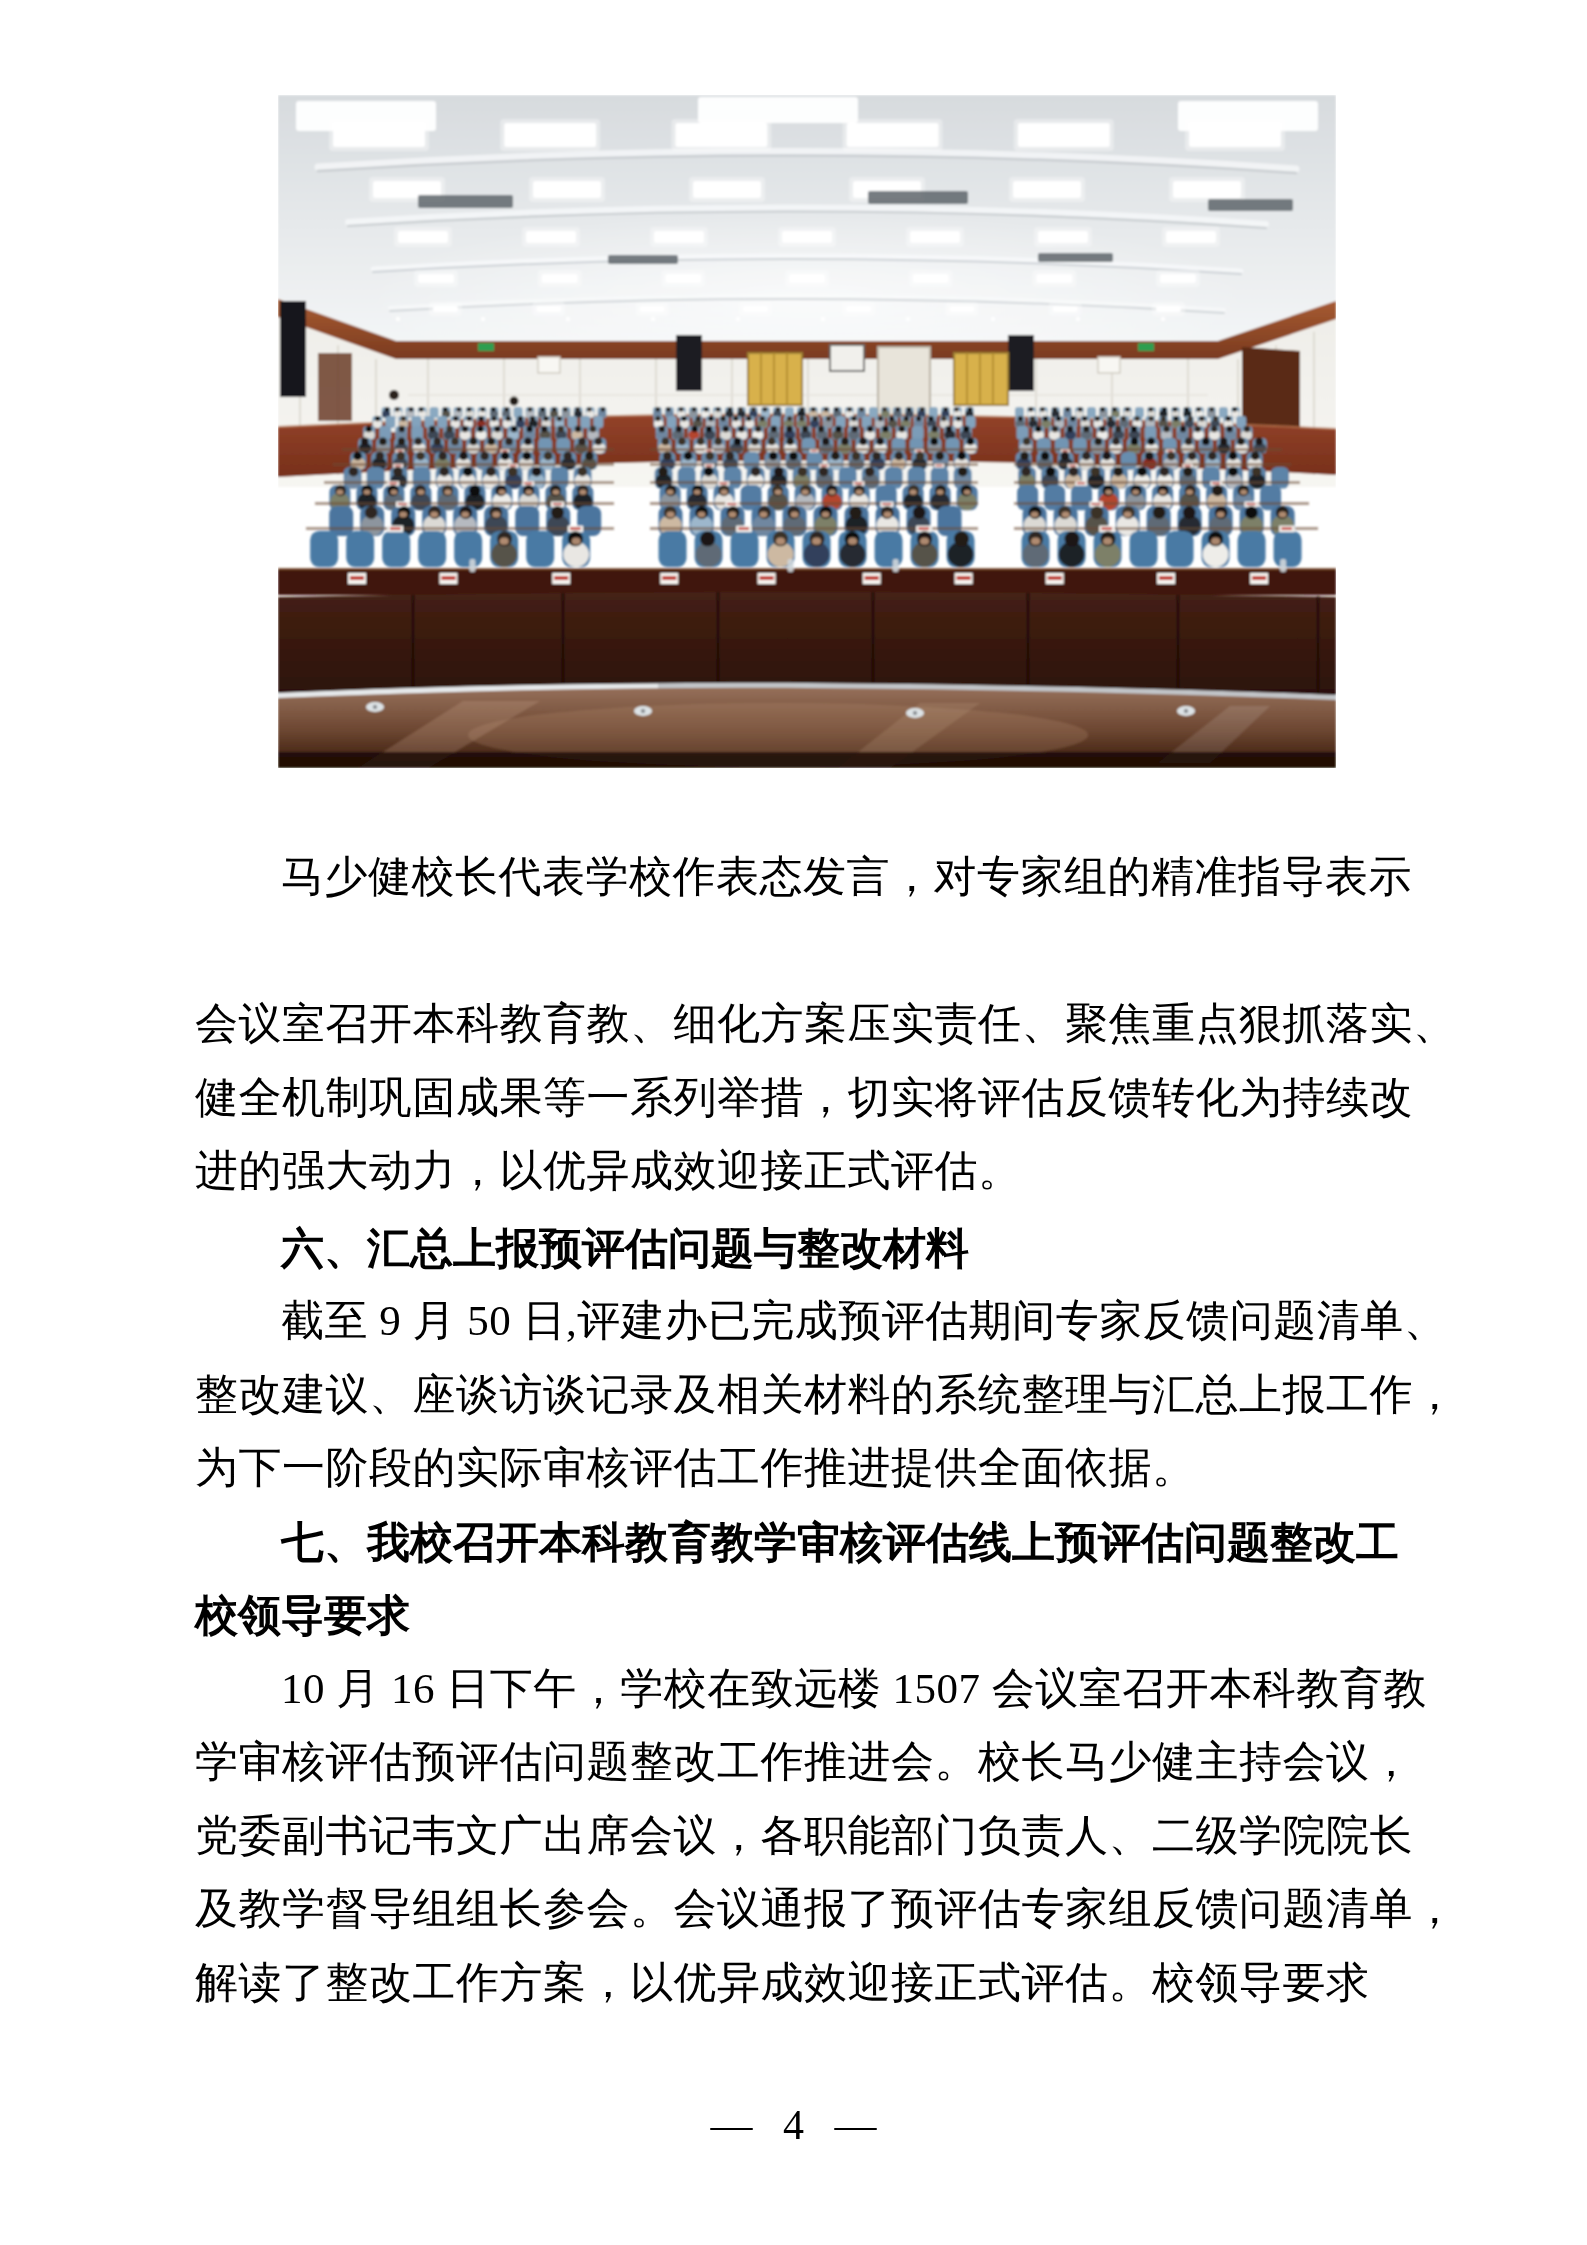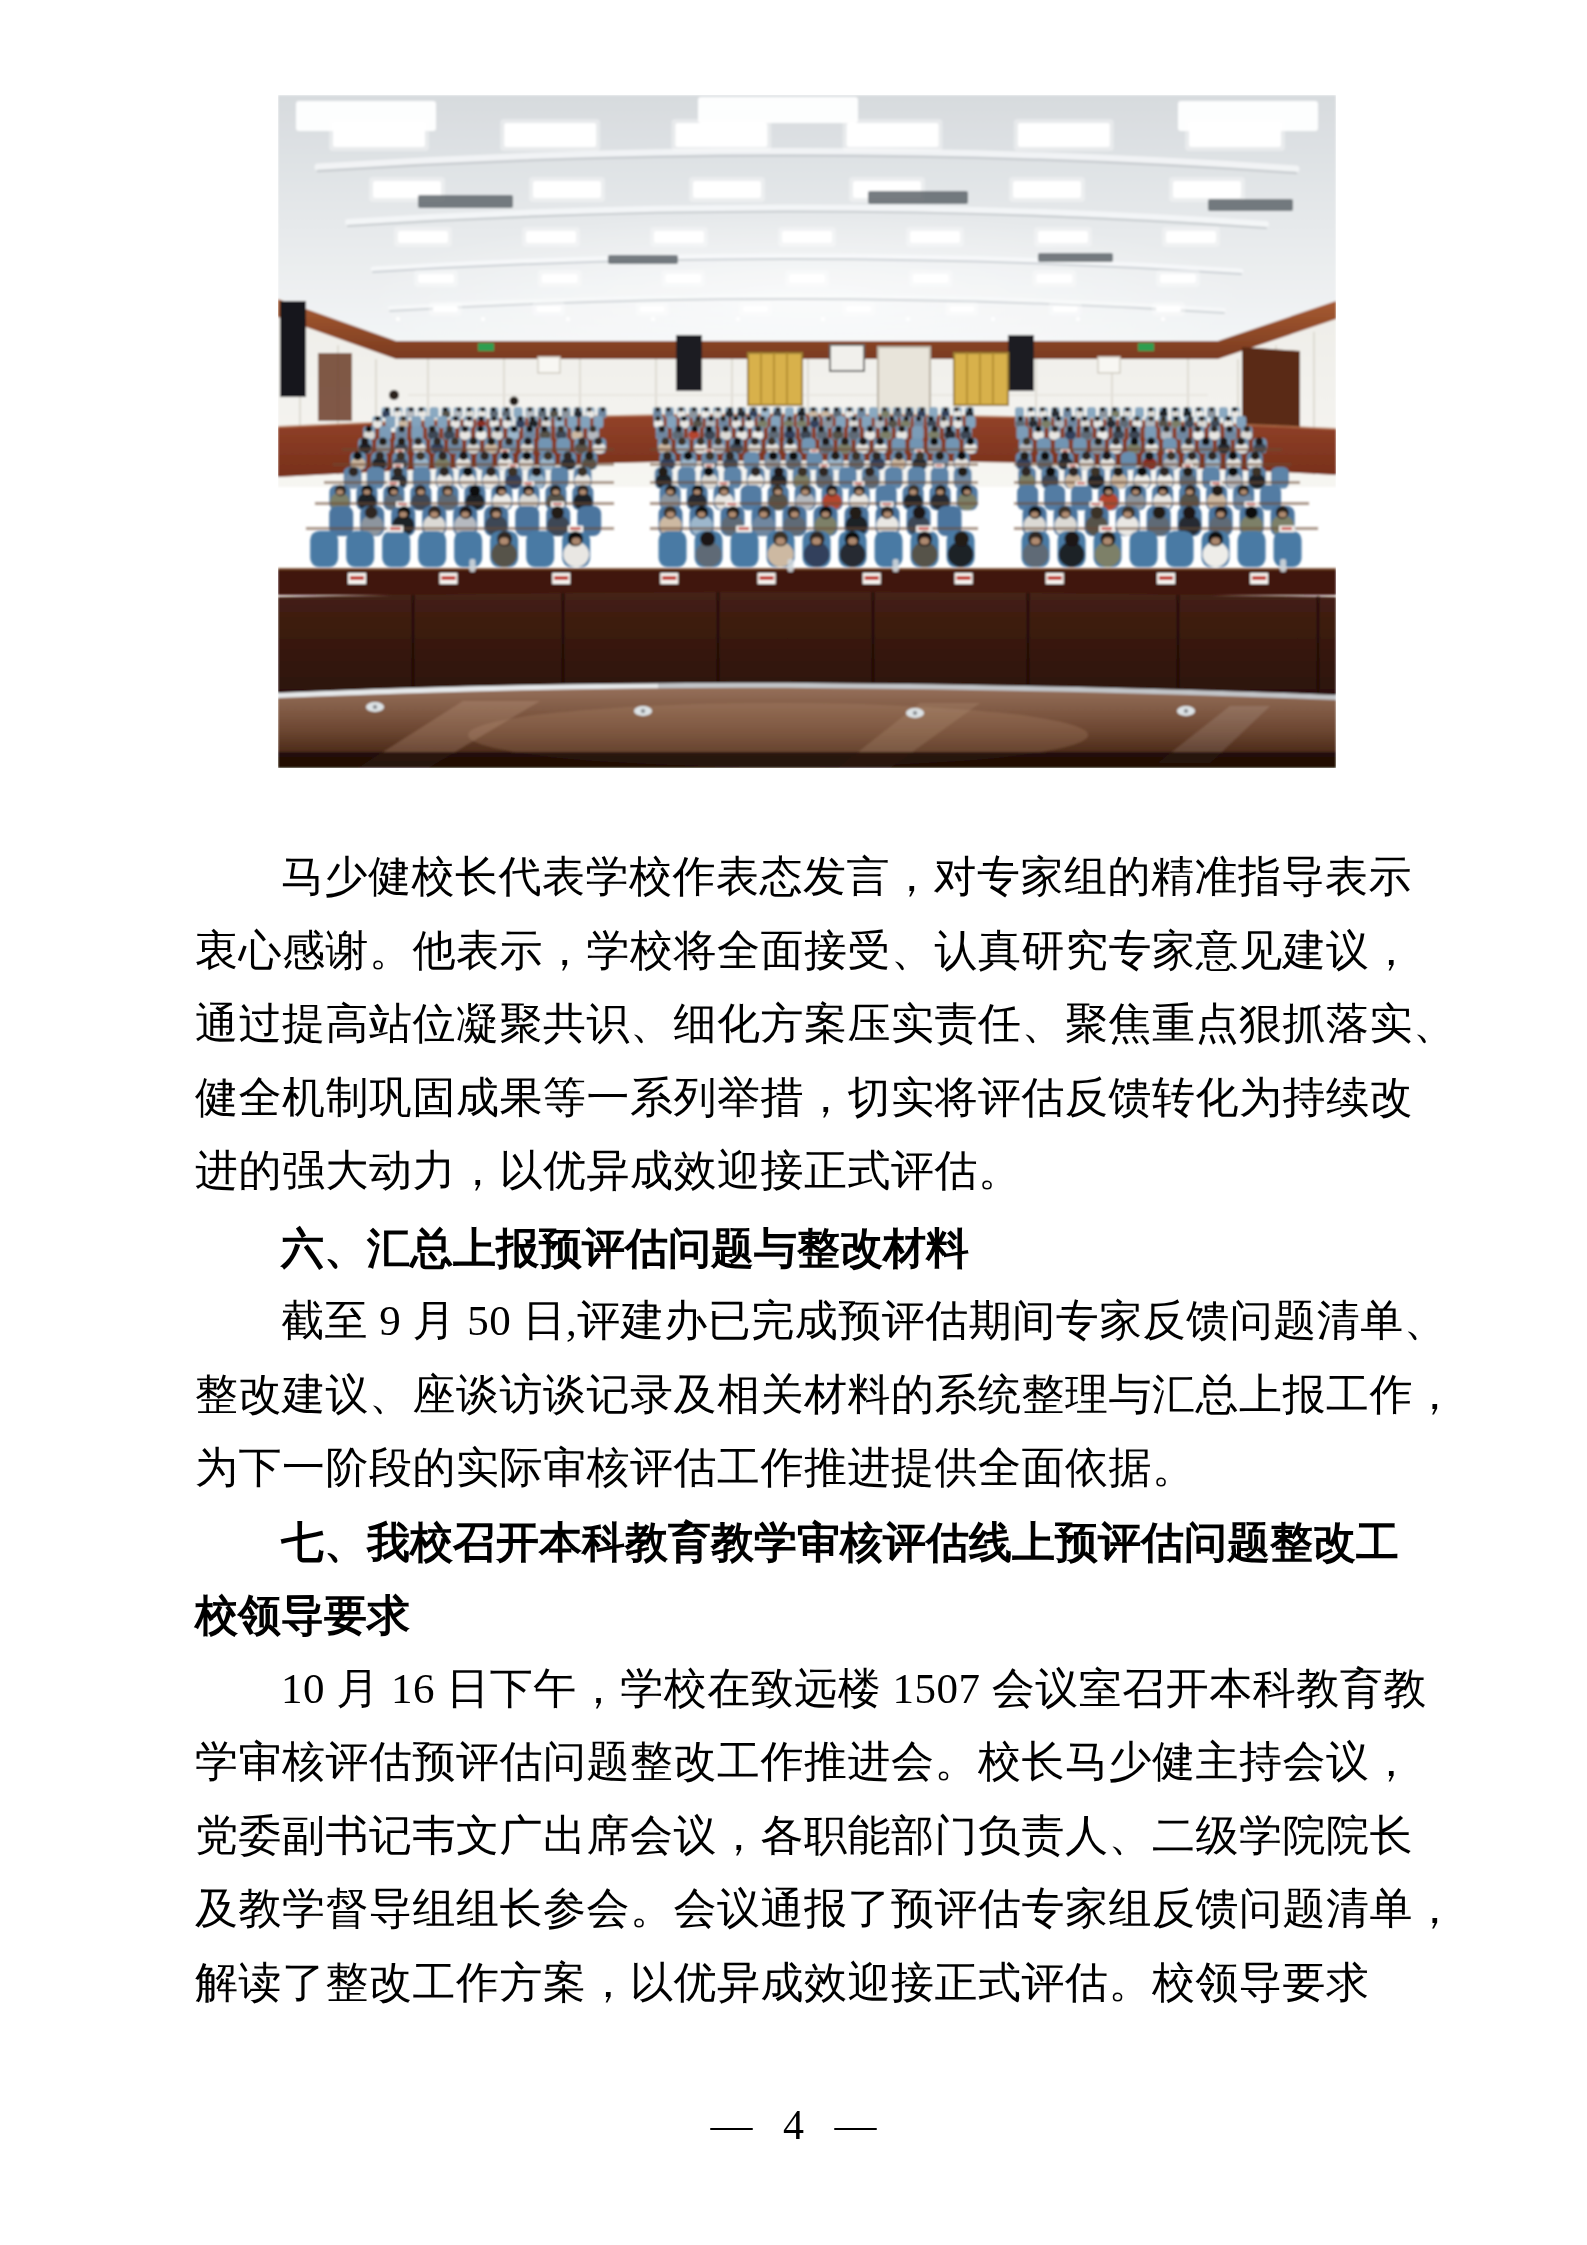--- a/index.html
+++ b/index.html
@@ -1472,22 +1472,21 @@
             <circle cx="637" cy="618" r="2.2" fill="#8a9094"></circle>
           <ellipse cx="908" cy="616" rx="9" ry="5" fill="#dde3e6"></ellipse>
             <circle cx="908" cy="616" r="2.2" fill="#8a9094"></circle>
         </g>
         <rect x="0" y="657" width="1058" height="16" fill="#1a0a04" opacity="0.8"></rect>
       </g>
     </svg>
   </div>
 
   <div class="bline indent" style="top:846px">马少健校长代表学校作表态发言，对专家组的精准指导表示</div>
-  <div class="bline" style="top:920px">衷心感谢。他表示，学校将全面接受、认真研究专家意见建议，</div>
-  <div class="bline" style="top:993px">通过提高站位凝聚共识、细化方案压实责任、聚焦重点狠抓落实、</div>
+  <div class="bline" style="top:993px">会议室召开本科教育教、细化方案压实责任、聚焦重点狠抓落实、</div>
   <div class="bline" style="top:1067px">健全机制巩固成果等一系列举措，切实将评估反馈转化为持续改</div>
   <div class="bline indent hd" style="top:1217px">六、汇总上报预评估问题与整改材料</div>
 
   <div class="bline" style="top:1140px">进的强大动力，以优异成效迎接正式评估。</div>
 
   <div class="bline indent" style="top:1290px">截至 9 月 50 日,评建办已完成预评估期间专家反馈问题清单、</div>
   <div class="bline" style="top:1364px">整改建议、座谈访谈记录及相关材料的系统整理与汇总上报工作，</div>
   <div class="bline indent hd" style="top:1511px">七、我校召开本科教育教学审核评估线上预评估问题整改工</div>
 
   <div class="bline" style="top:1437px">为下一阶段的实际审核评估工作推进提供全面依据。</div>

